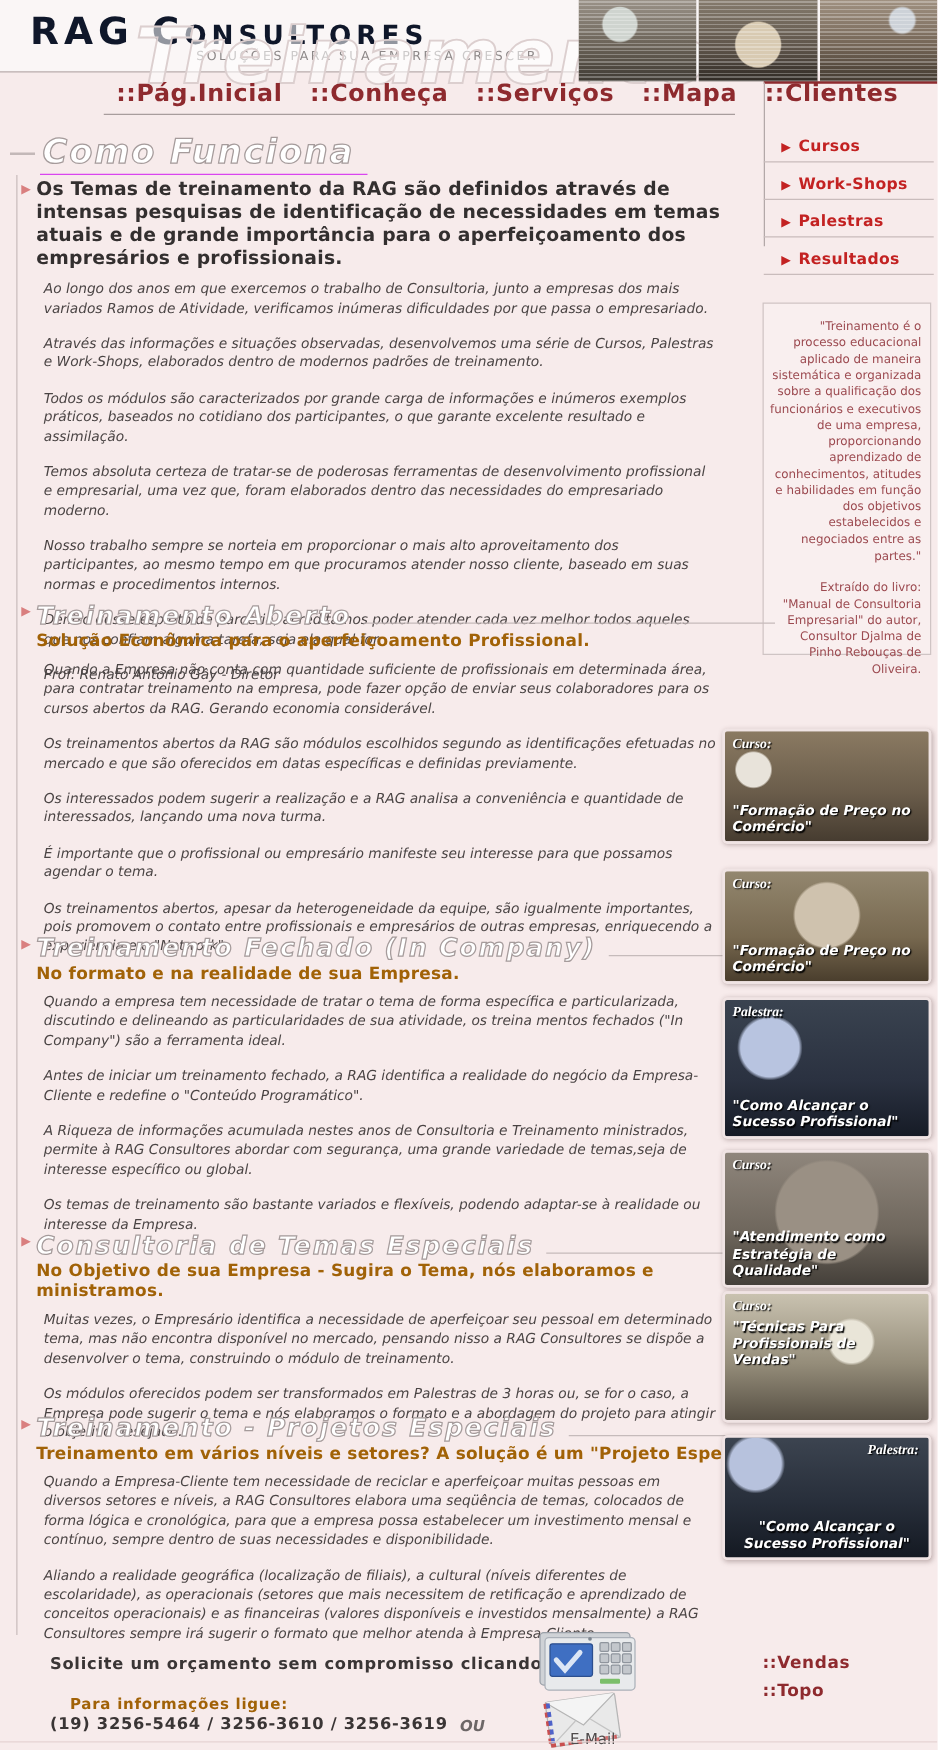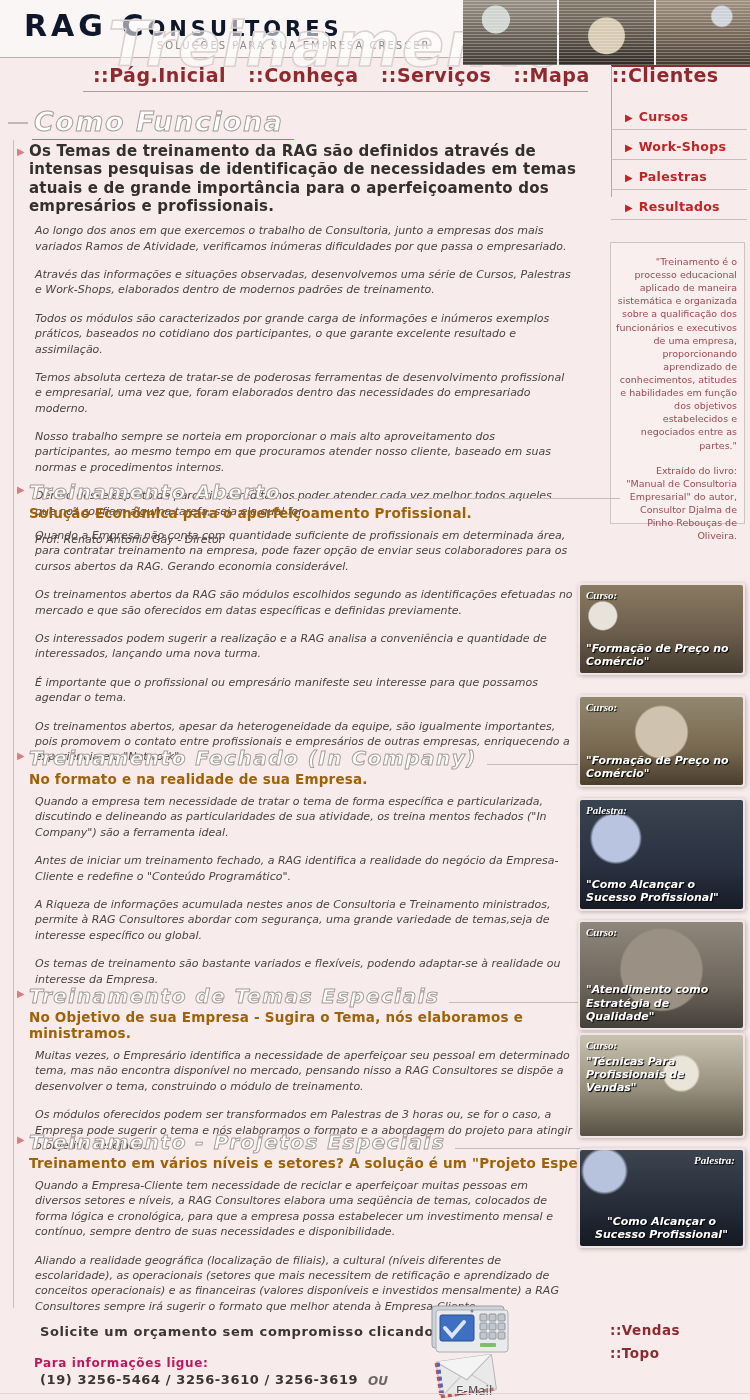--- a/index.html
+++ b/index.html
@@ -84,21 +84,21 @@
   .c4 .cap { bottom:auto; top:20px; right:40px; }
   .c5 { top:565px; height:100px; background:radial-gradient(circle at 15% 22%, #b7c2dd 0 13%, transparent 15%),
         linear-gradient(180deg,#3c4450 0%, #272e3a 55%, #141922 100%); }
   .c5 .tag { left:auto; right:8px; }
   .c5 .cap { text-align:center; left:2px; right:2px; }
 
   
   .cta { position:absolute; left:40px; top:1324px; font-size:13px; font-weight:bold; color:#3a3535;
          letter-spacing:.6px; cursor:pointer; }
   .device-icon { position:absolute; left:428px; top:1300px; cursor:pointer; }
-  .info-label { position:absolute; left:34px; top:1356px; font-size:12px; font-weight:bold; color:#be185d; letter-spacing:.6px; }
+  .info-label { position:absolute; left:56px; top:1356px; font-size:12px; font-weight:bold; color:#a16207; letter-spacing:.6px; }
   .phones { position:absolute; left:40px; top:1372px; font-size:13px; font-weight:bold; color:#3a3535; letter-spacing:.6px; }
   .or { position:absolute; left:368px; top:1374px; font-size:12px; font-weight:bold; font-style:italic; color:#6d6767; }
   .email-icon { position:absolute; left:430px; top:1344px; cursor:pointer; }
   .email-label { position:absolute; left:456px; top:1384px; font-size:12px; color:#4f4b4b; text-shadow:0 0 2px #fff; }
   .voltar { position:absolute; left:610px; top:1322px; font-size:13.5px; font-weight:bold; color:#8e2a2e; letter-spacing:.5px; cursor:pointer; }
   .topo   { position:absolute; left:610px; top:1345px; font-size:13.5px; font-weight:bold; color:#8e2a2e; letter-spacing:.5px; cursor:pointer; }
   .bottom-rule { position:absolute; left:0; top:1393px; width:750px; height:1px; background:#e6d4d4; }
 </style>
 </head>
 <body>
@@ -188,21 +188,21 @@
     <div class="sec-sub">No formato e na realidade de sua Empresa.</div>
     <p class="body">Quando a empresa tem necessidade de tratar o tema de forma específica e particularizada, discutindo e delineando as particularidades de sua atividade, os treina mentos fechados ("In Company") são a ferramenta ideal.</p>
     <p class="body">Antes de iniciar um treinamento fechado, a RAG identifica a realidade do negócio da Empresa-Cliente e redefine o "Conteúdo Programático".</p>
     <p class="body">A Riqueza de informações acumulada nestes anos de Consultoria e Treinamento ministrados, permite à RAG Consultores abordar com segurança, uma grande variedade de temas,seja de interesse específico ou global.</p>
     <p class="body">Os temas de treinamento são bastante variados e flexíveis, podendo adaptar-se à realidade ou interesse da Empresa.</p>
   </div>
 
   <div class="section" style="top:984px;">
     <span class="bullet">▶</span>
     <div class="sec-head-row">
-      <span class="h outline">Treinamento de Temas Especiais</span>
+      <span class="h outline">Consultoria de Temas Especiais</span>
       <span class="rule"></span>
     </div>
     <div class="sec-sub">No Objetivo de sua Empresa - Sugira o Tema, nós elaboramos e ministramos.</div>
     <p class="body">Muitas vezes, o Empresário identifica a necessidade de aperfeiçoar seu pessoal em determinado tema, mas não encontra disponível no mercado, pensando nisso a RAG Consultores se dispõe a desenvolver o tema, construindo o módulo de treinamento.</p>
     <p class="body">Os módulos oferecidos podem ser transformados em Palestras de 3 horas ou, se for o caso, a Empresa pode sugerir o tema e nós elaboramos o formato e a abordagem do projeto para atingir o objetivo desejado.</p>
   </div>
 
   <div class="section" style="top:1130px;">
     <span class="bullet">▶</span>
     <div class="sec-head-row">

